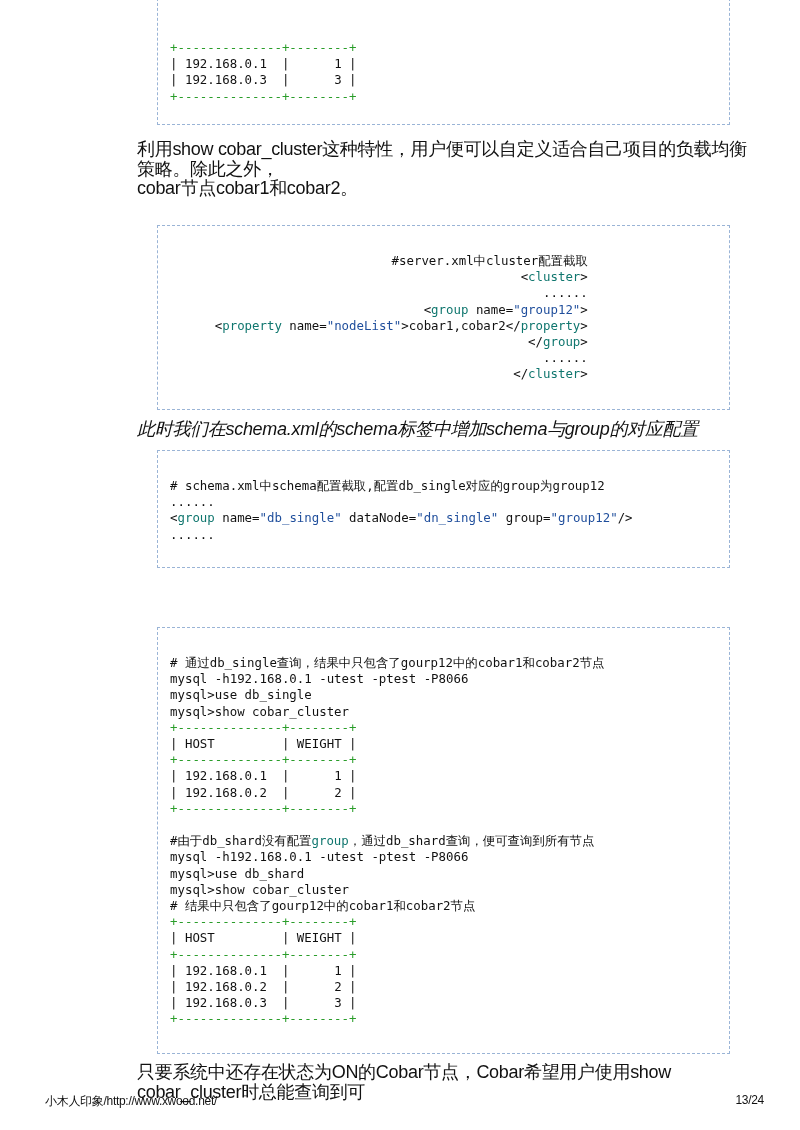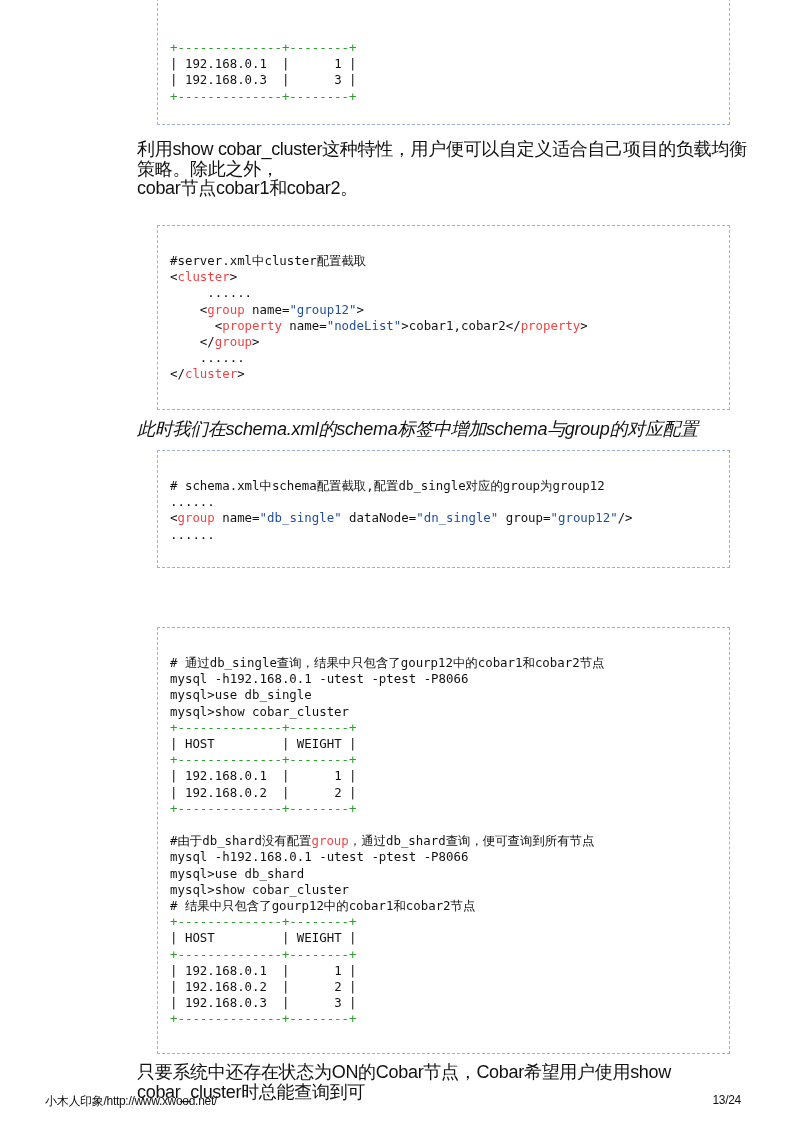--- a/index.html
+++ b/index.html
@@ -3,21 +3,21 @@
 <meta charset="utf-8">
 <style>
   html, body { margin: 0; padding: 0; background: #ffffff; }
   body { width: 800px; height: 1130px; position: relative; overflow: hidden;
          font-family: "Liberation Sans", "DejaVu Sans", sans-serif; color: #111; }
   .box { position: absolute; left: 157px; width: 573px;
          border: 1px dashed #9ab4d6; box-sizing: border-box; }
   .code { font-family: "DejaVu Sans Mono", "Liberation Mono", monospace;
           font-size: 12.4px; line-height: 16.2px; white-space: pre; color: #111;
           position: absolute; left: 12px; }
-  .kw { color: #ef4444; }
+  .kw { color: #0f766e; }
   .str { color: #1f4e9c; }
   .dash { color: #2a9d2a; }
   .para { position: absolute; left: 137px; width: 620px; font-size: 18px;
           line-height: 19.5px; letter-spacing: -0.3px; }
   .footer { position: absolute; top: 1093px; font-size: 12px; letter-spacing: -0.3px; }
 </style>
 </head>
 <body>
 
 <div class="box" style="top:-2px;height:127px;border-top:none;">
@@ -26,21 +26,21 @@
 | <span>192.168.0.3</span>  |      <span>3</span> |
 <span class="dash">+--------------+--------+</span></div>
 </div>
 
 <div class="para" style="top:140px;">
   <div>利用show cobar_cluster这种特性，用户便可以自定义适合自己项目的负载均衡策略。除此之外，</div>
   <div>cobar节点cobar1和cobar2。</div>
 </div>
 
 <div class="box" style="top:225px;height:185px;">
-  <div class="code" style="top:27px;"><span>#server.xml中cluster配置截取</span>
+  <div class="code" style="top:27px;text-align:right;"><span>#server.xml中cluster配置截取</span>
 &lt;<span class="kw">cluster</span>&gt;
      <span>......</span>
     &lt;<span class="kw">group</span><span> name=</span><span class="str">"group12"</span>&gt;
       &lt;<span class="kw">property</span><span> name=</span><span class="str">"nodeList"</span><span>&gt;cobar1,cobar2&lt;/</span><span class="kw">property</span>&gt;
     &lt;/<span class="kw">group</span>&gt;
     <span>......</span>
 &lt;/<span class="kw">cluster</span>&gt;</div>
 </div>
 
 <div class="para" style="top:420px;font-style:italic;">
@@ -81,13 +81,13 @@
 | <span>192.168.0.2</span>  |      <span>2</span> |
 | <span>192.168.0.3</span>  |      <span>3</span> |
 <span class="dash">+--------------+--------+</span></div>
 </div>
 
 <div class="para" style="top:1063px;left:137px;">
   <div>只要系统中还存在状态为ON的Cobar节点，Cobar希望用户使用show cobar_cluster时总能查询到可</div>
 </div>
 
 <div class="footer" style="left:45px;">小木人印象/http://www.xwood.net/</div>
-<div class="footer" style="right:59px;">13/24</div>
+<div class="footer" style="right:36px;">13/24</div>
 
 </body></html>

